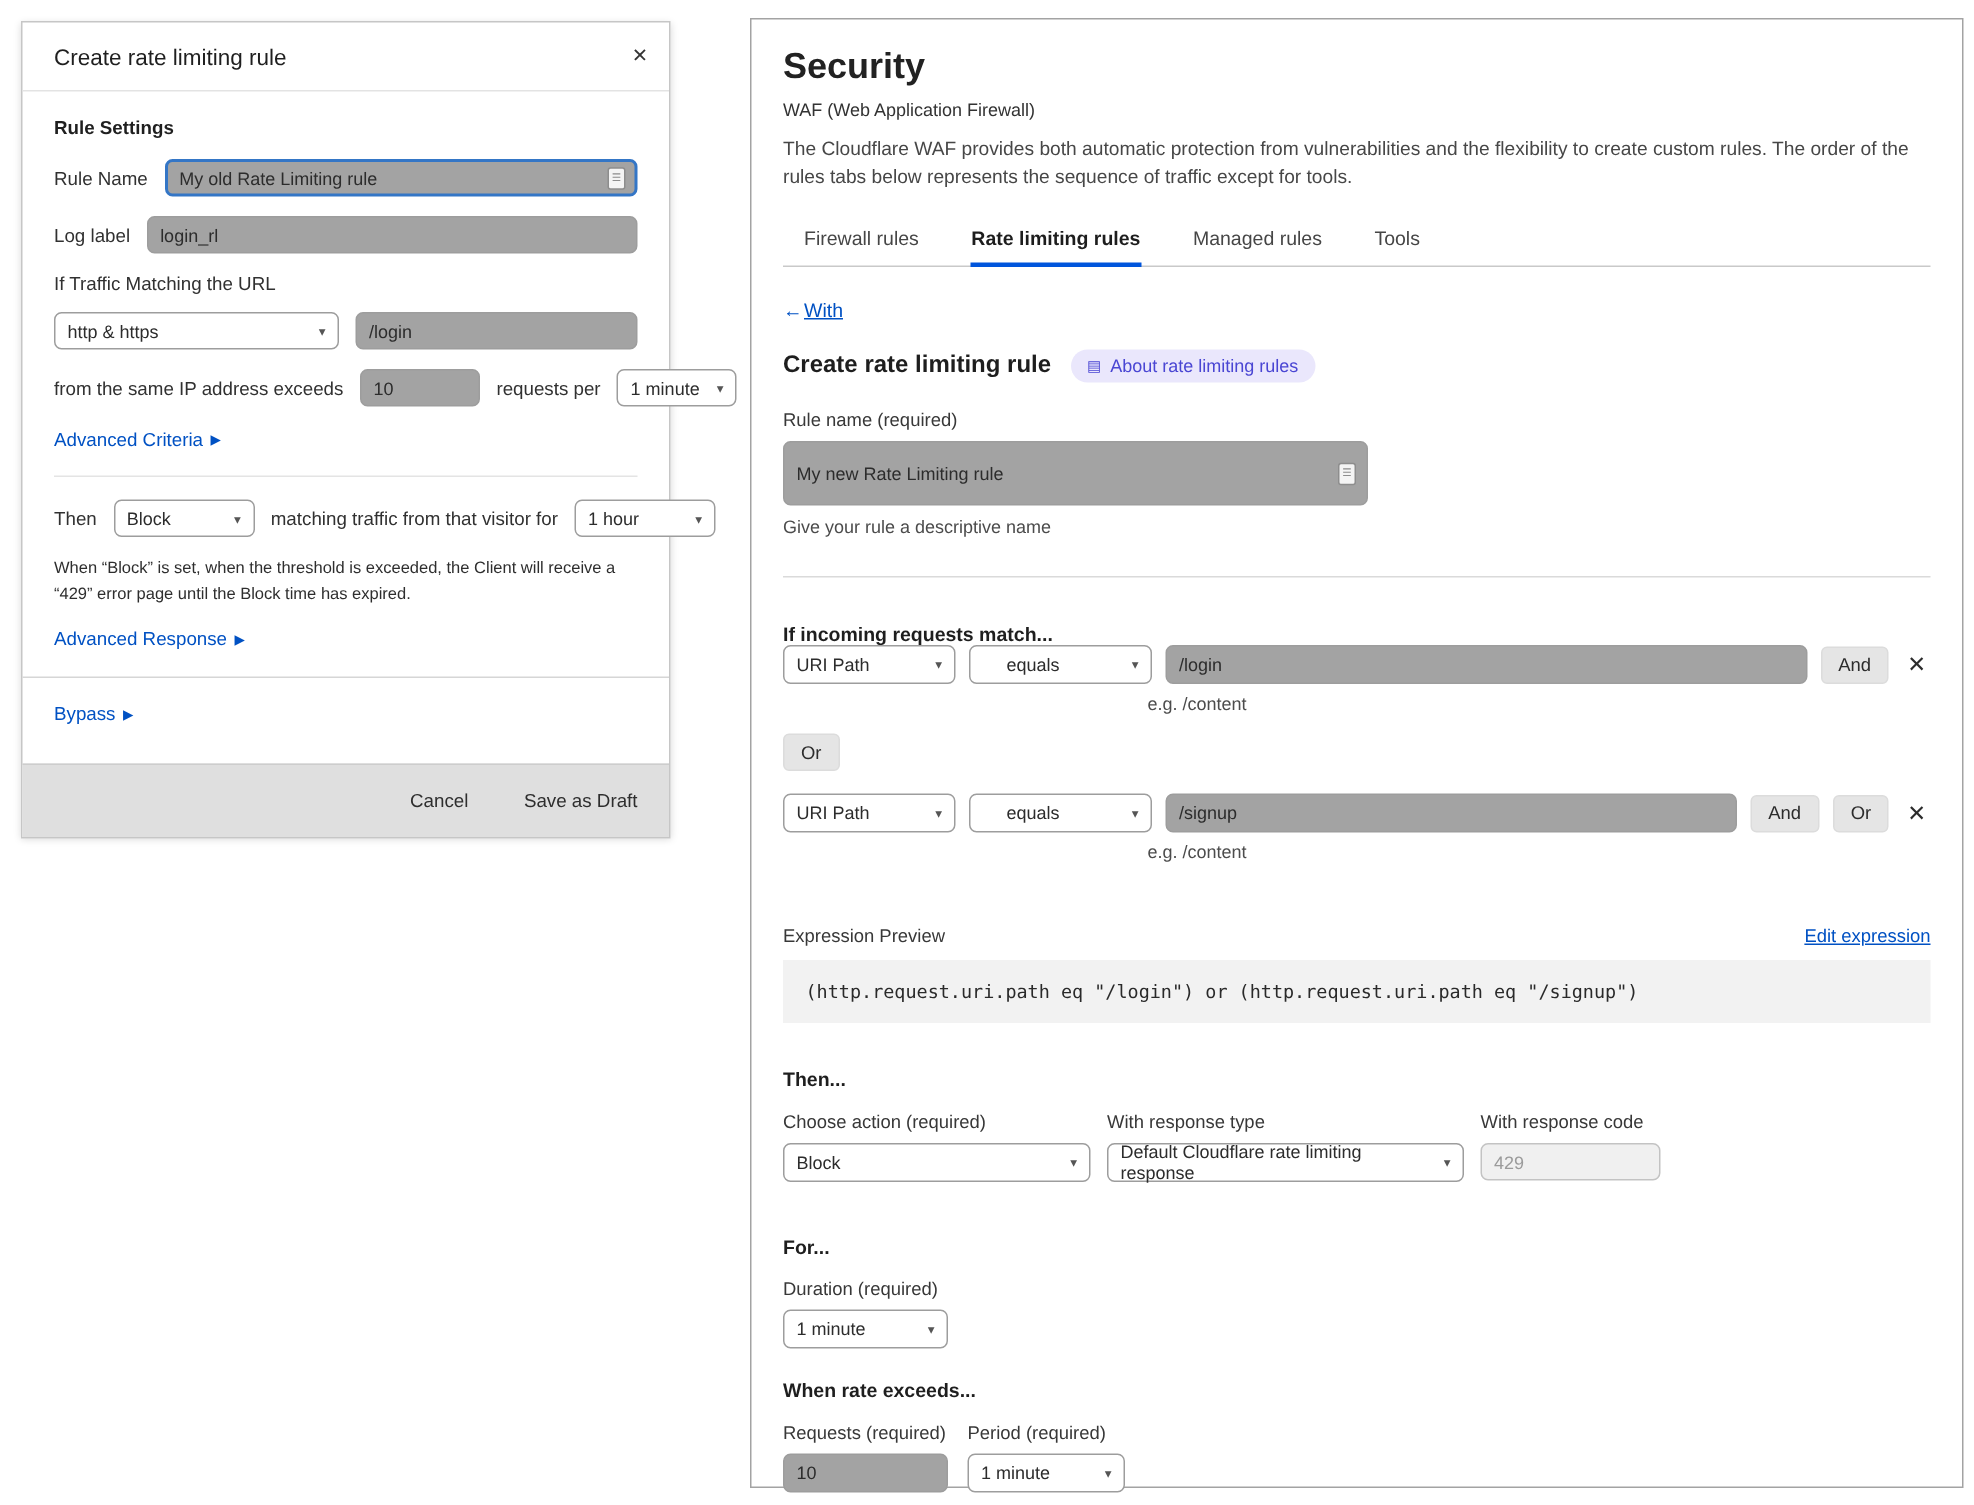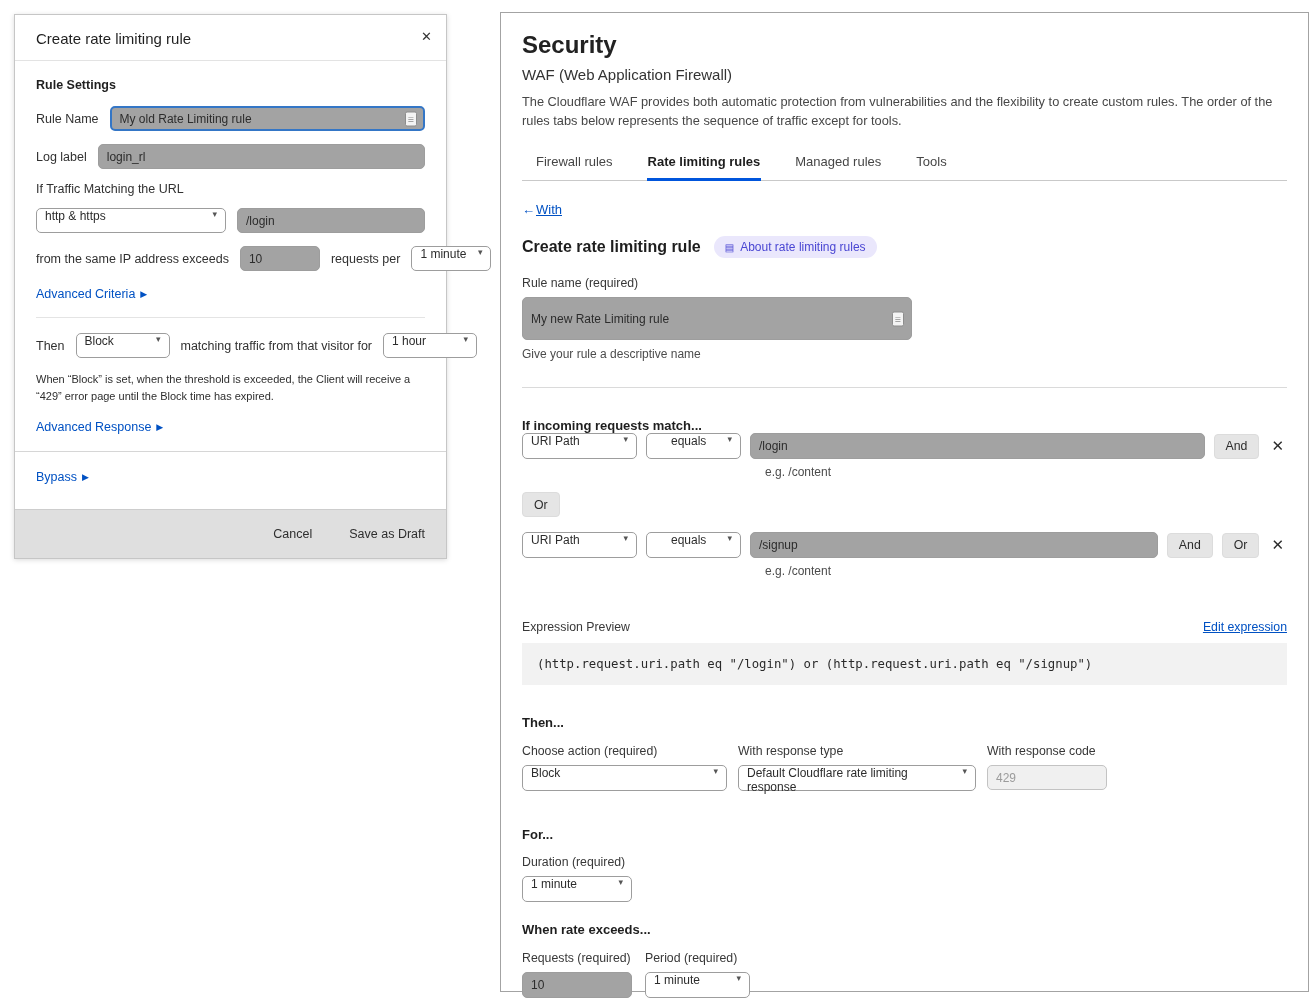--- a/index.html
+++ b/index.html
@@ -34,21 +34,21 @@
   .txt.focused { border:2px solid #3476c6; }
   .input-flex { flex:1; position:relative; }
   .autofill-box {
     position:absolute; right:8px; top:50%; transform:translateY(-50%);
     width:12px; height:15px; border:1px solid #8d8d8d; border-radius:2px;
     display:flex; align-items:center; justify-content:center;
     font-size:7px; color:#8d8d8d; background:#f4f4f4; line-height:1;
   }
   .fsel {
     height:25px; border:1px solid #9d9d9d; border-radius:5px; background:#fff;
-    display:flex; align-items:flex-start; justify-content:space-between;
+    display:flex; align-items:center; justify-content:space-between;
     padding:0 8px; font-size:12px; color:#2c2c2c; cursor:pointer;
   }
   .caret { font-size:9px; color:#555; margin-left:6px; }
   .m-caption { font-size:12.5px; color:#313131; margin:2px 0 12px; }
   .blue-link {
     display:inline-flex; align-items:center; gap:5px;
     color:#0051c3; font-size:12.5px; cursor:pointer; text-decoration:none;
   }
   .tri { font-size:9px; line-height:1; }
   .m-div-inset { border:none; border-top:1px solid #e4e4e4; margin:15px 0 15px; }
@@ -65,21 +65,21 @@
   .w-scheme { width:190px; flex:none; }
   .w-action { width:94px; flex:none; }
   .w-dur { width:94px; flex:none; }
 
   
   .panel {
     position:absolute; left:500px; top:12px; width:809px; height:980px;
     background:#fff; border:1px solid #a3a3a3; padding:16px 21px;
   }
   .sec-title { font-size:24px; font-weight:bold; color:#222; margin:2px 0 7px; }
-  .sec-sub { font-size:15px; font-weight:400; color:#333; margin:0 0 9px; }
+  .sec-sub { font-size:12px; font-weight:400; color:#333; margin:0 0 9px; }
   .sec-desc { font-size:12.8px; color:#474747; line-height:1.5; margin:0 0 19px; }
   .tabs { display:flex; gap:33px; border-bottom:1px solid #c9c9c9; padding-left:13px; }
   .tab { font-size:13px; color:#464646; padding:5px 1px 11px; position:relative; cursor:pointer; }
   .tab.active { font-weight:bold; color:#1d1d1d; }
   .tab.active::after {
     content:""; position:absolute; left:0; right:0; bottom:-1px; height:3px; background:#0055dc;
   }
   .back-link {
     display:inline-flex; align-items:center; gap:1px; margin:21px 0 17px;
     color:#0051c3; font-size:13px; cursor:pointer;
@@ -98,21 +98,21 @@
   .rn-wrap .txt { height:43px; }
   .hint { font-size:12px; color:#4c4c4c; margin-top:7px; }
   .divider { border:none; border-top:1px solid #dadada; margin:26px 0 0; }
   .sect-head { font-size:13px; font-weight:bold; color:#1e1e1e; }
   .mt-30 { margin-top:30px; }
   .match-labels { display:flex; font-size:12.3px; color:#383838; margin:15px 0 7px; }
   .lab-field { width:125px; }
   .lab-op { width:118px; }
   .match-row { display:flex; align-items:center; gap:9px; }
   .sel-field { width:115px; flex:none; height:26px; }
-  .sel-op { width:95px; flex:none; height:26px;padding-left:24px; }
+  .sel-op { width:122px; flex:none; height:26px;padding-left:24px; }
   .val-input { flex:1; height:26px; }
   .gbtn {
     height:25px; padding:0 11px; background:#e5e5e5; border:1px solid #dcdcdc;
     border-radius:4px; font-size:12.3px; color:#2c2c2c; cursor:pointer;
     font-family:"Liberation Sans",sans-serif;
   }
   .xbtn { background:none; border:none; font-size:15px; font-weight:300; color:#2c2c2c; padding:0 3px; cursor:pointer; }
   .row-hint { font-size:12px; color:#4c4c4c; margin:6px 0 0 243px; }
   .or-conn { margin:13px 0 15px; }
   .expr-row { display:flex; justify-content:space-between; align-items:center; margin:42px 0 9px; }

